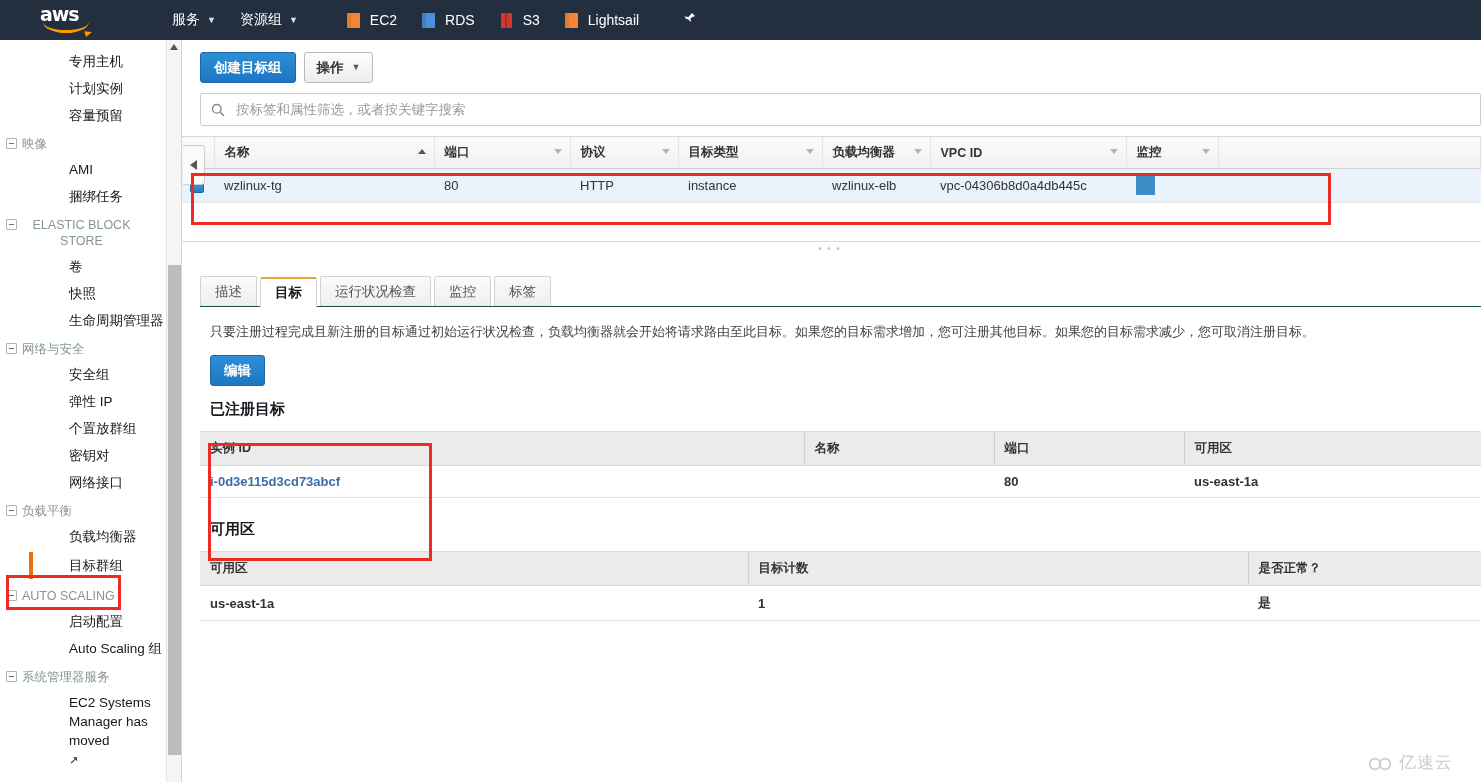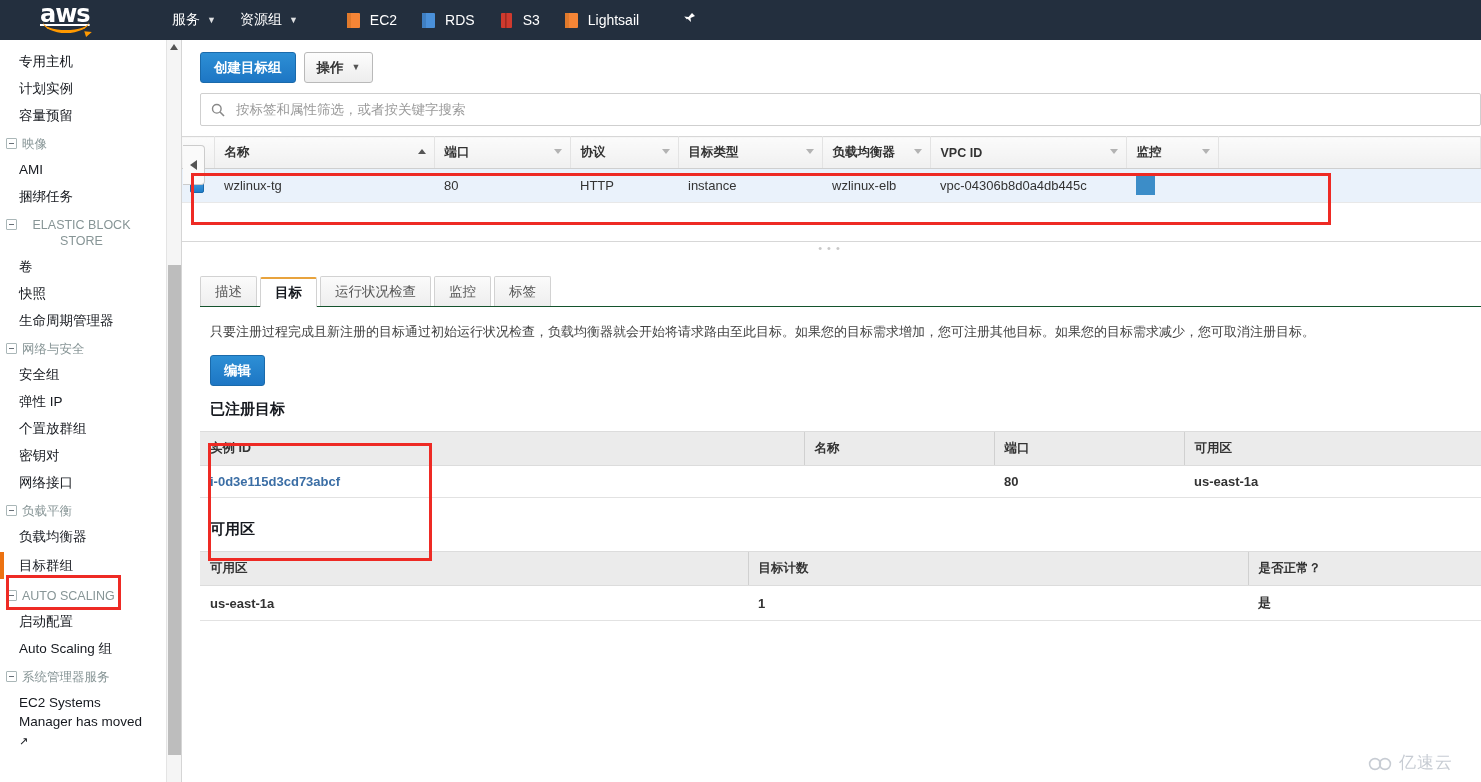--- a/index.html
+++ b/index.html
@@ -18,22 +18,22 @@
     height: 40px;
     background: #232f3e;
     display: flex;
     align-items: center;
     padding: 0 0 0 40px;
     position: relative;
     z-index: 50;
   }
   .aws-logo { width: 58px; height: 30px; position: relative; margin-right: 62px; }
   .aws-logo .wordmark {
-    color: #fff; font-size: 24px; font-weight: bold; letter-spacing: -1px;
-    line-height: 18px; font-family: "DejaVu Sans", sans-serif; text-decoration: underline;
+    color: #fff; font-size: 19px; font-weight: bold; letter-spacing: -1px;
+    line-height: 18px; font-family: "DejaVu Sans", sans-serif;
   }
   .aws-logo .smile {
     position: absolute; left: 3px; top: 17px; width: 46px; height: 11px;
     border-bottom: 3px solid #ff9900;
     border-radius: 0 0 50% 50% / 0 0 100% 100%;
   }
   .aws-logo .smile:after {
     content: ""; position: absolute; right: -3px; bottom: -6px;
     border-left: 7px solid #ff9900; border-top: 3px solid transparent;
     border-bottom: 3px solid transparent;
@@ -52,22 +52,22 @@
   #shell { display: flex; height: 742px; position: relative; }
 
   
   #sidebar {
     width: 182px; flex: 0 0 182px; background: #fff;
     border-right: 1px solid #d5d5d5;
     position: relative; overflow: hidden;
   }
   #sidebar-inner { padding: 8px 0 0 0; position: relative; }
   .nav-link {
-    padding: 4px 10px 4px 19px; font-size: 13.5px; color: #16191f;
-    cursor: pointer; line-height: 19px; position: relative;
+    padding: 4px 10px 4px 40px; font-size: 13.5px; color: #16191f;
+    cursor: pointer; line-height: 19px; position: relative; margin-left: 29px;
   }
   .nav-group {
     padding: 7px 10px 4px 22px; font-size: 12.5px; color: #879596;
     line-height: 16px; position: relative; cursor: pointer;
   }
   .nav-group .collapse-box {
     position: absolute; left: 6px; top: 9px; width: 11px; height: 11px;
     border: 1px solid #aab7b8; background: #fff; border-radius: 1px;
   }
   .nav-group .collapse-box:after {

